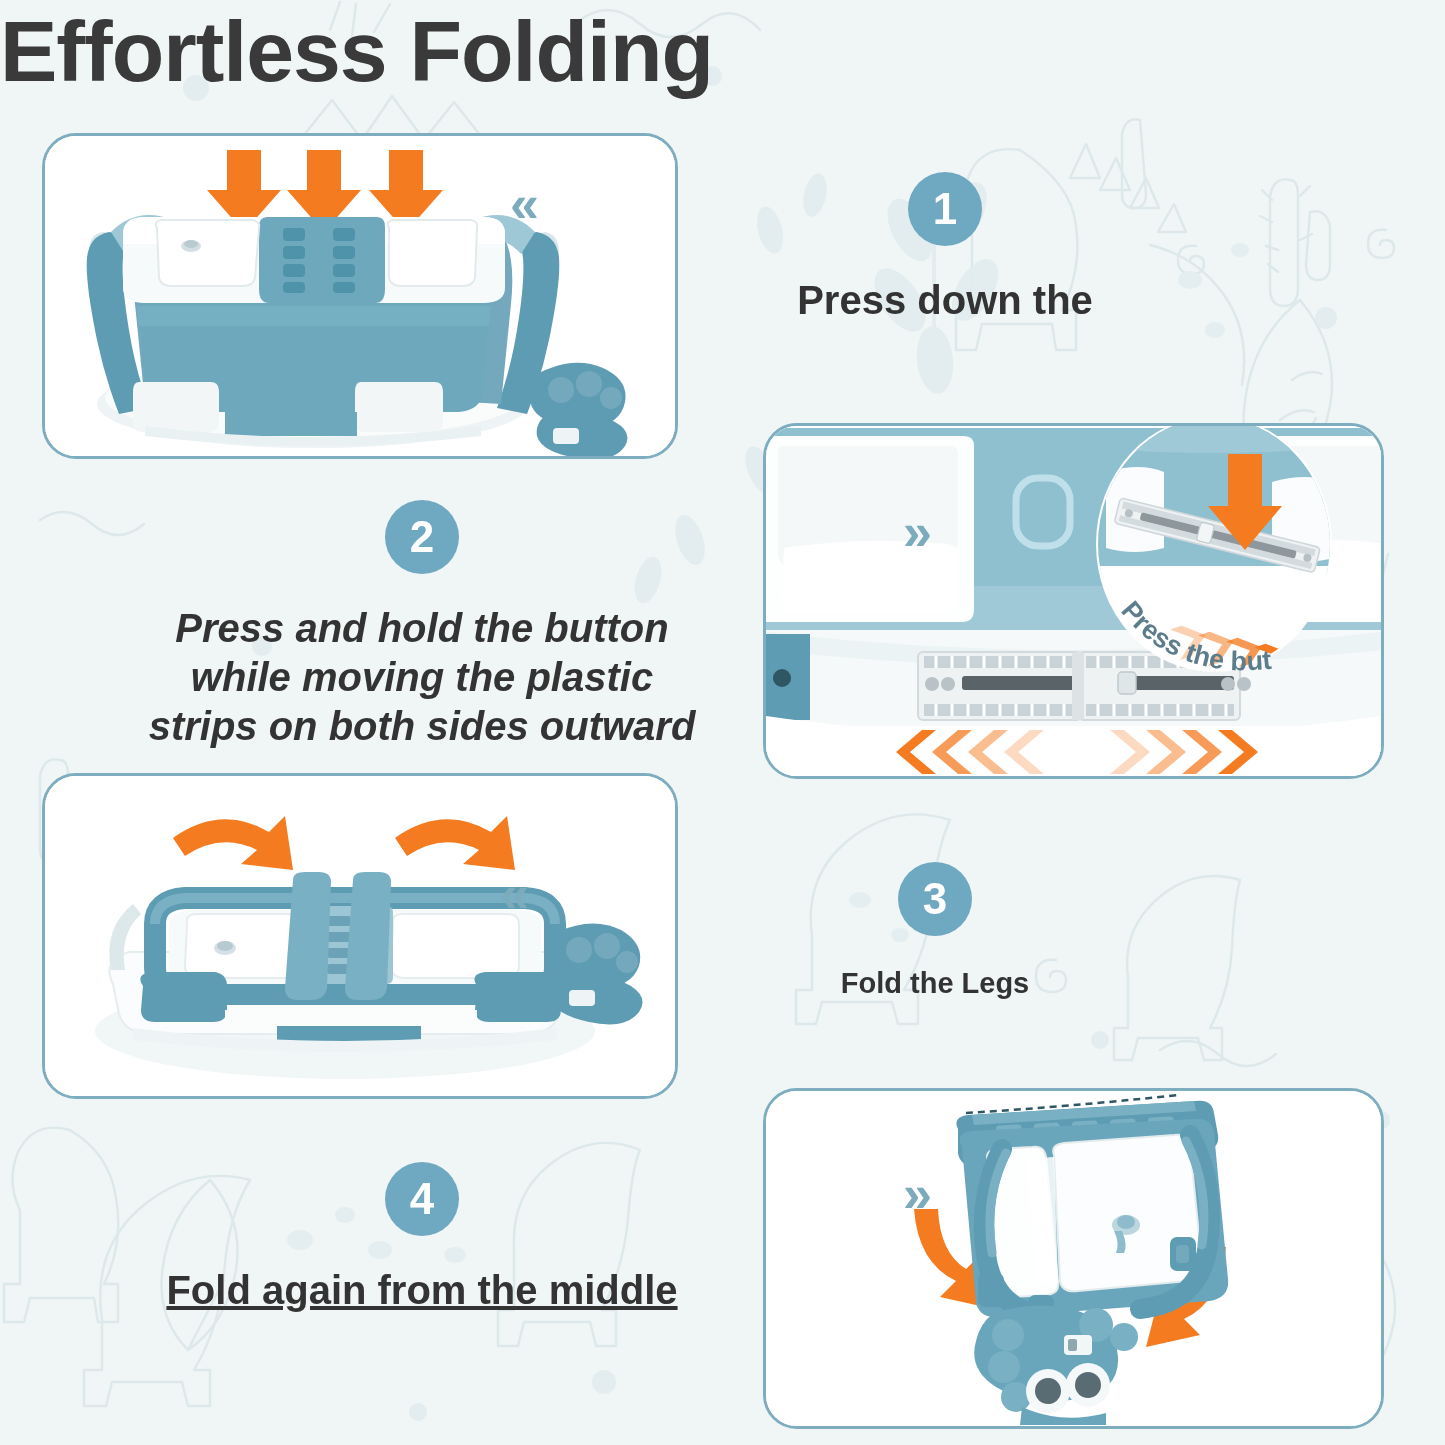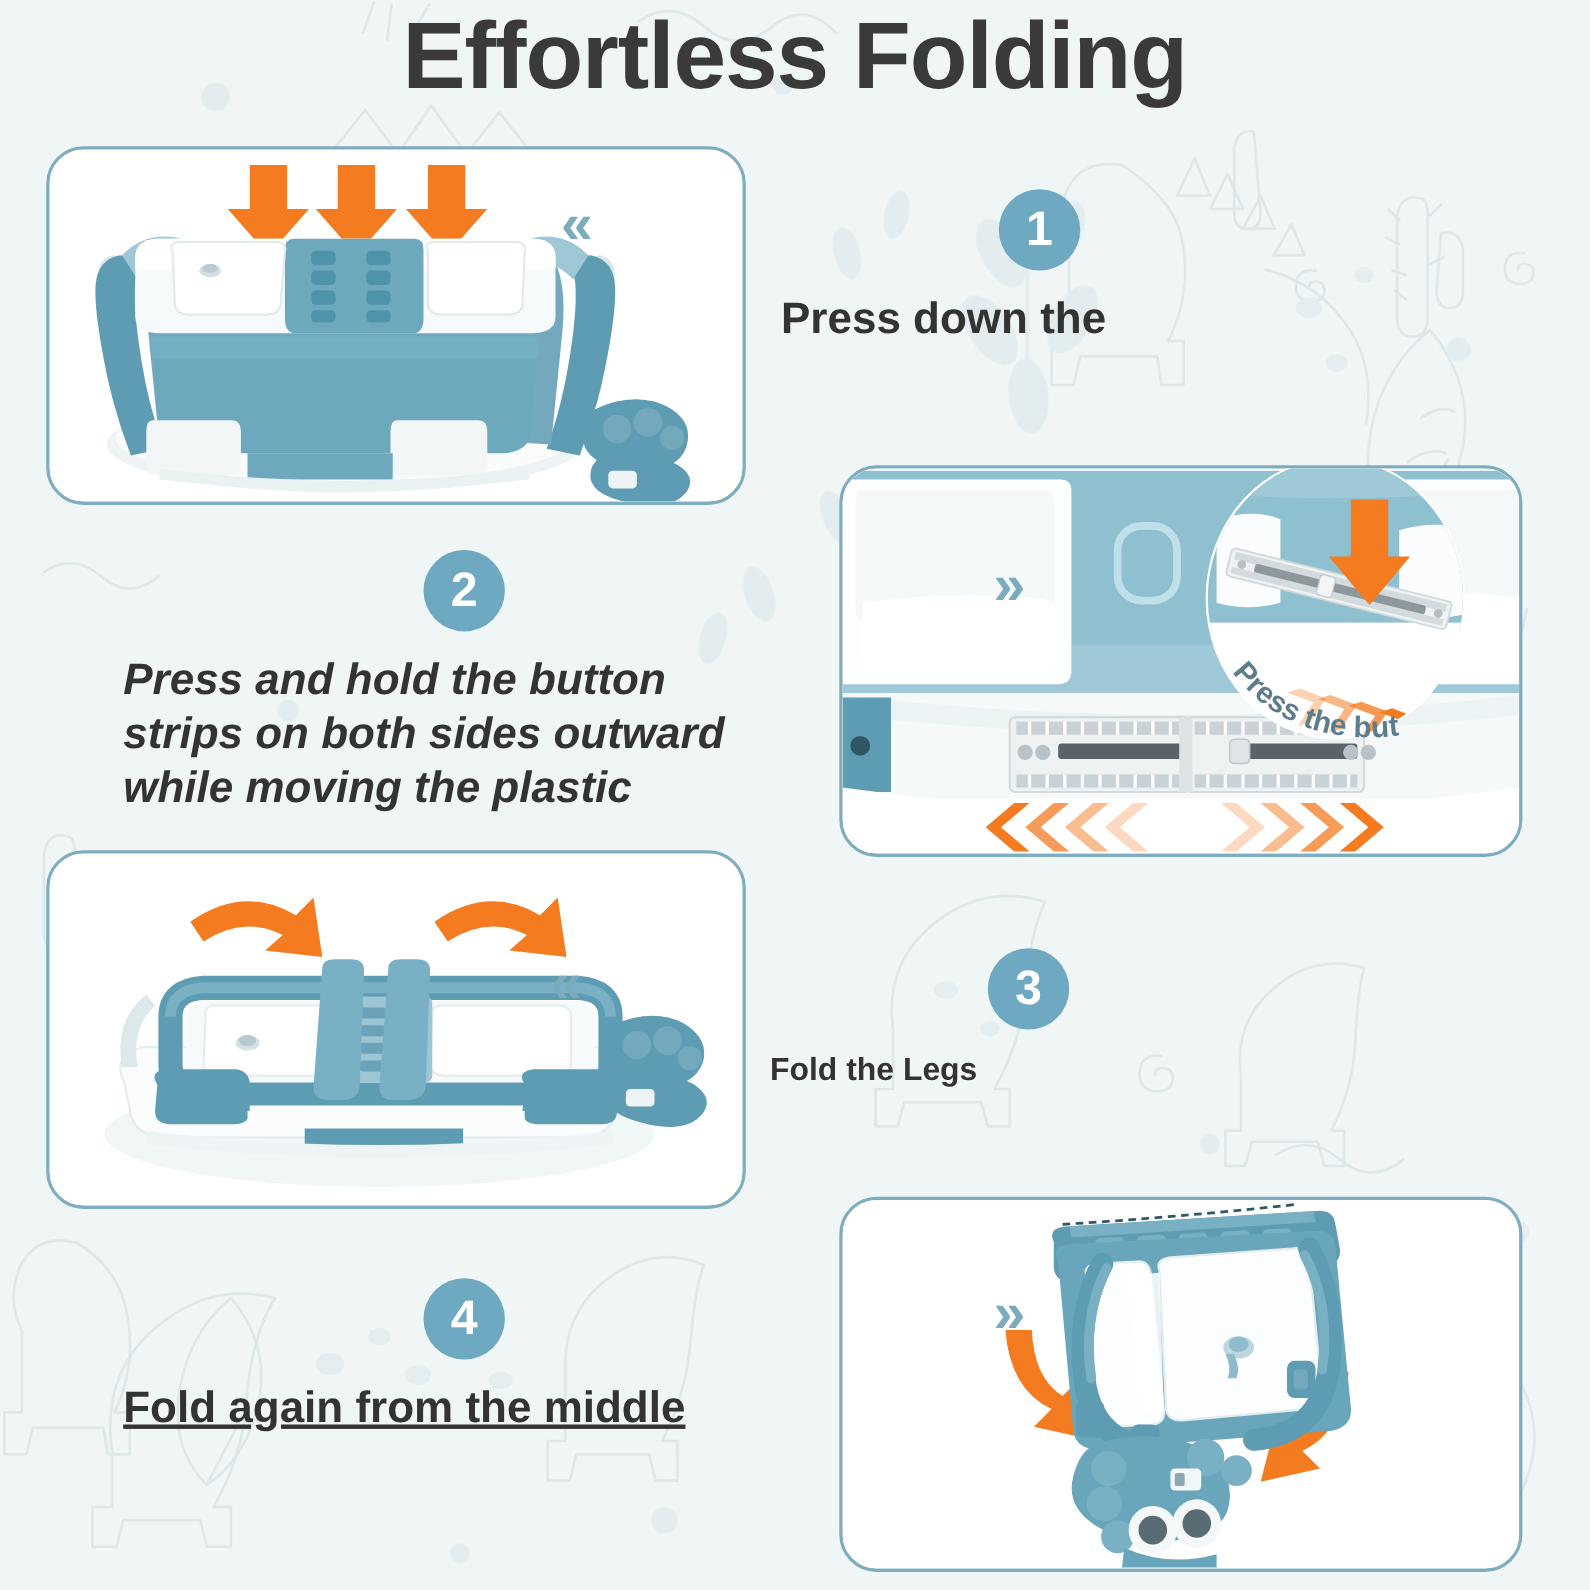--- a/index.html
+++ b/index.html
@@ -10,21 +10,21 @@
     overflow:hidden;
   }
   .page{position:relative;width:1445px;height:1445px;overflow:hidden;}
 
   
   .bg-pattern{position:absolute;inset:0;z-index:0;pointer-events:none;}
 
   
   .title{
     position:absolute;left:0;right:0;top:6px;
-    text-align:center;
+    text-align:left;
     font-size:86px;line-height:1.05;
     font-weight:bold;
     color:#3a3a3a;
     letter-spacing:-1px;
     z-index:5;
   }
 
   
   .card{
     position:absolute;
@@ -47,21 +47,22 @@
     line-height:1;
   }
   .badge-row{display:flex;align-items:center;justify-content:center;position:relative;}
   .chev{
     color:#7cabbc;font-size:52px;font-weight:bold;line-height:1;
     position:absolute;top:6px;
   }
   .chev.left{left:-200px;}
   .chev.right{right:-200px;}
   .step-text{
-    margin-top:20px;
+    margin-top:30px;
+    text-align:center;
     color:#333333;
     font-weight:bold;
     line-height:1.22;
   }
 
   
   #step1{left:710px;top:172px;width:470px;}
   #step1 .step-text{font-size:40px;}
   #step2{left:112px;top:500px;width:620px;}
   #step2 .step-text{font-size:40px;font-style:italic;}
@@ -486,22 +487,22 @@
     </div>
   </div>
 
   <div class="step" id="step2">
     <div class="badge-row">
       <span class="badge">2</span>
       <span class="chev right">»</span>
     </div>
     <div class="step-text">
       <div>Press and hold the button</div>
+      <div>while moving the plastic</div>
       <div>strips on both sides outward</div>
-      <div>while moving the plastic</div>
     </div>
   </div>
 
   <div class="step" id="step3">
     <div class="badge-row">
       <span class="chev left">«</span>
       <span class="badge">3</span>
     </div>
     <div class="step-text">
       <div>Fold the Legs</div>

